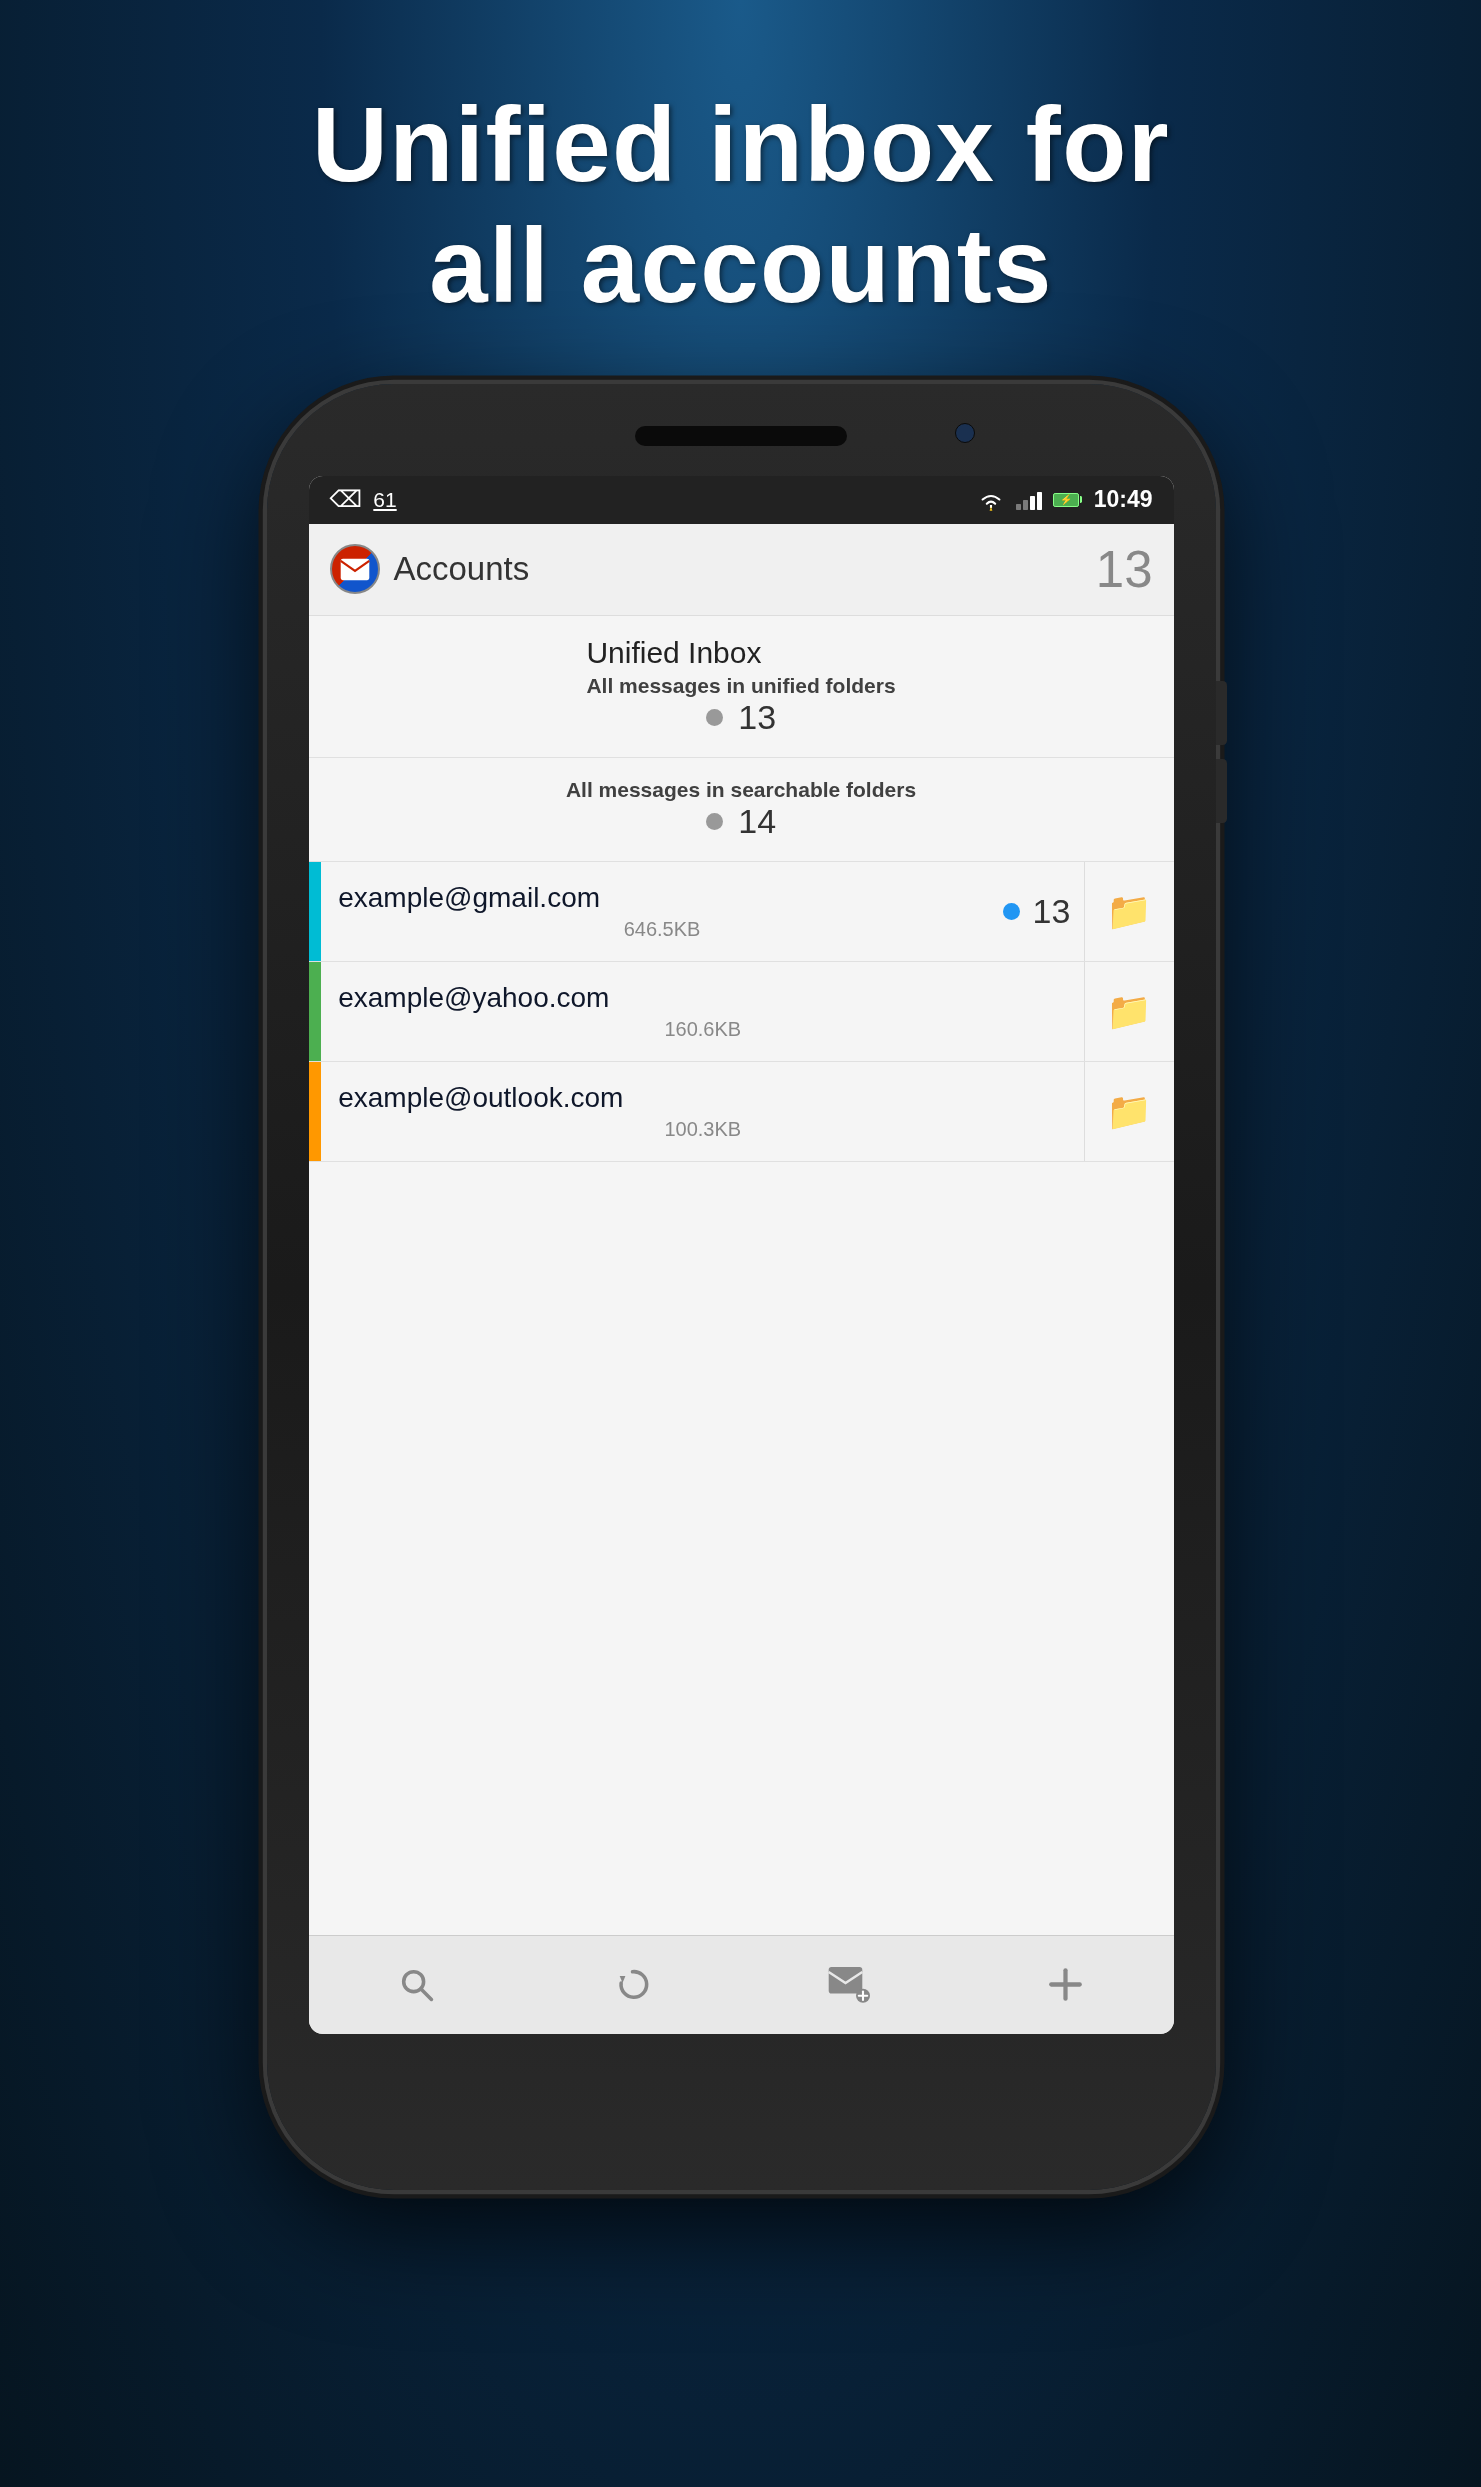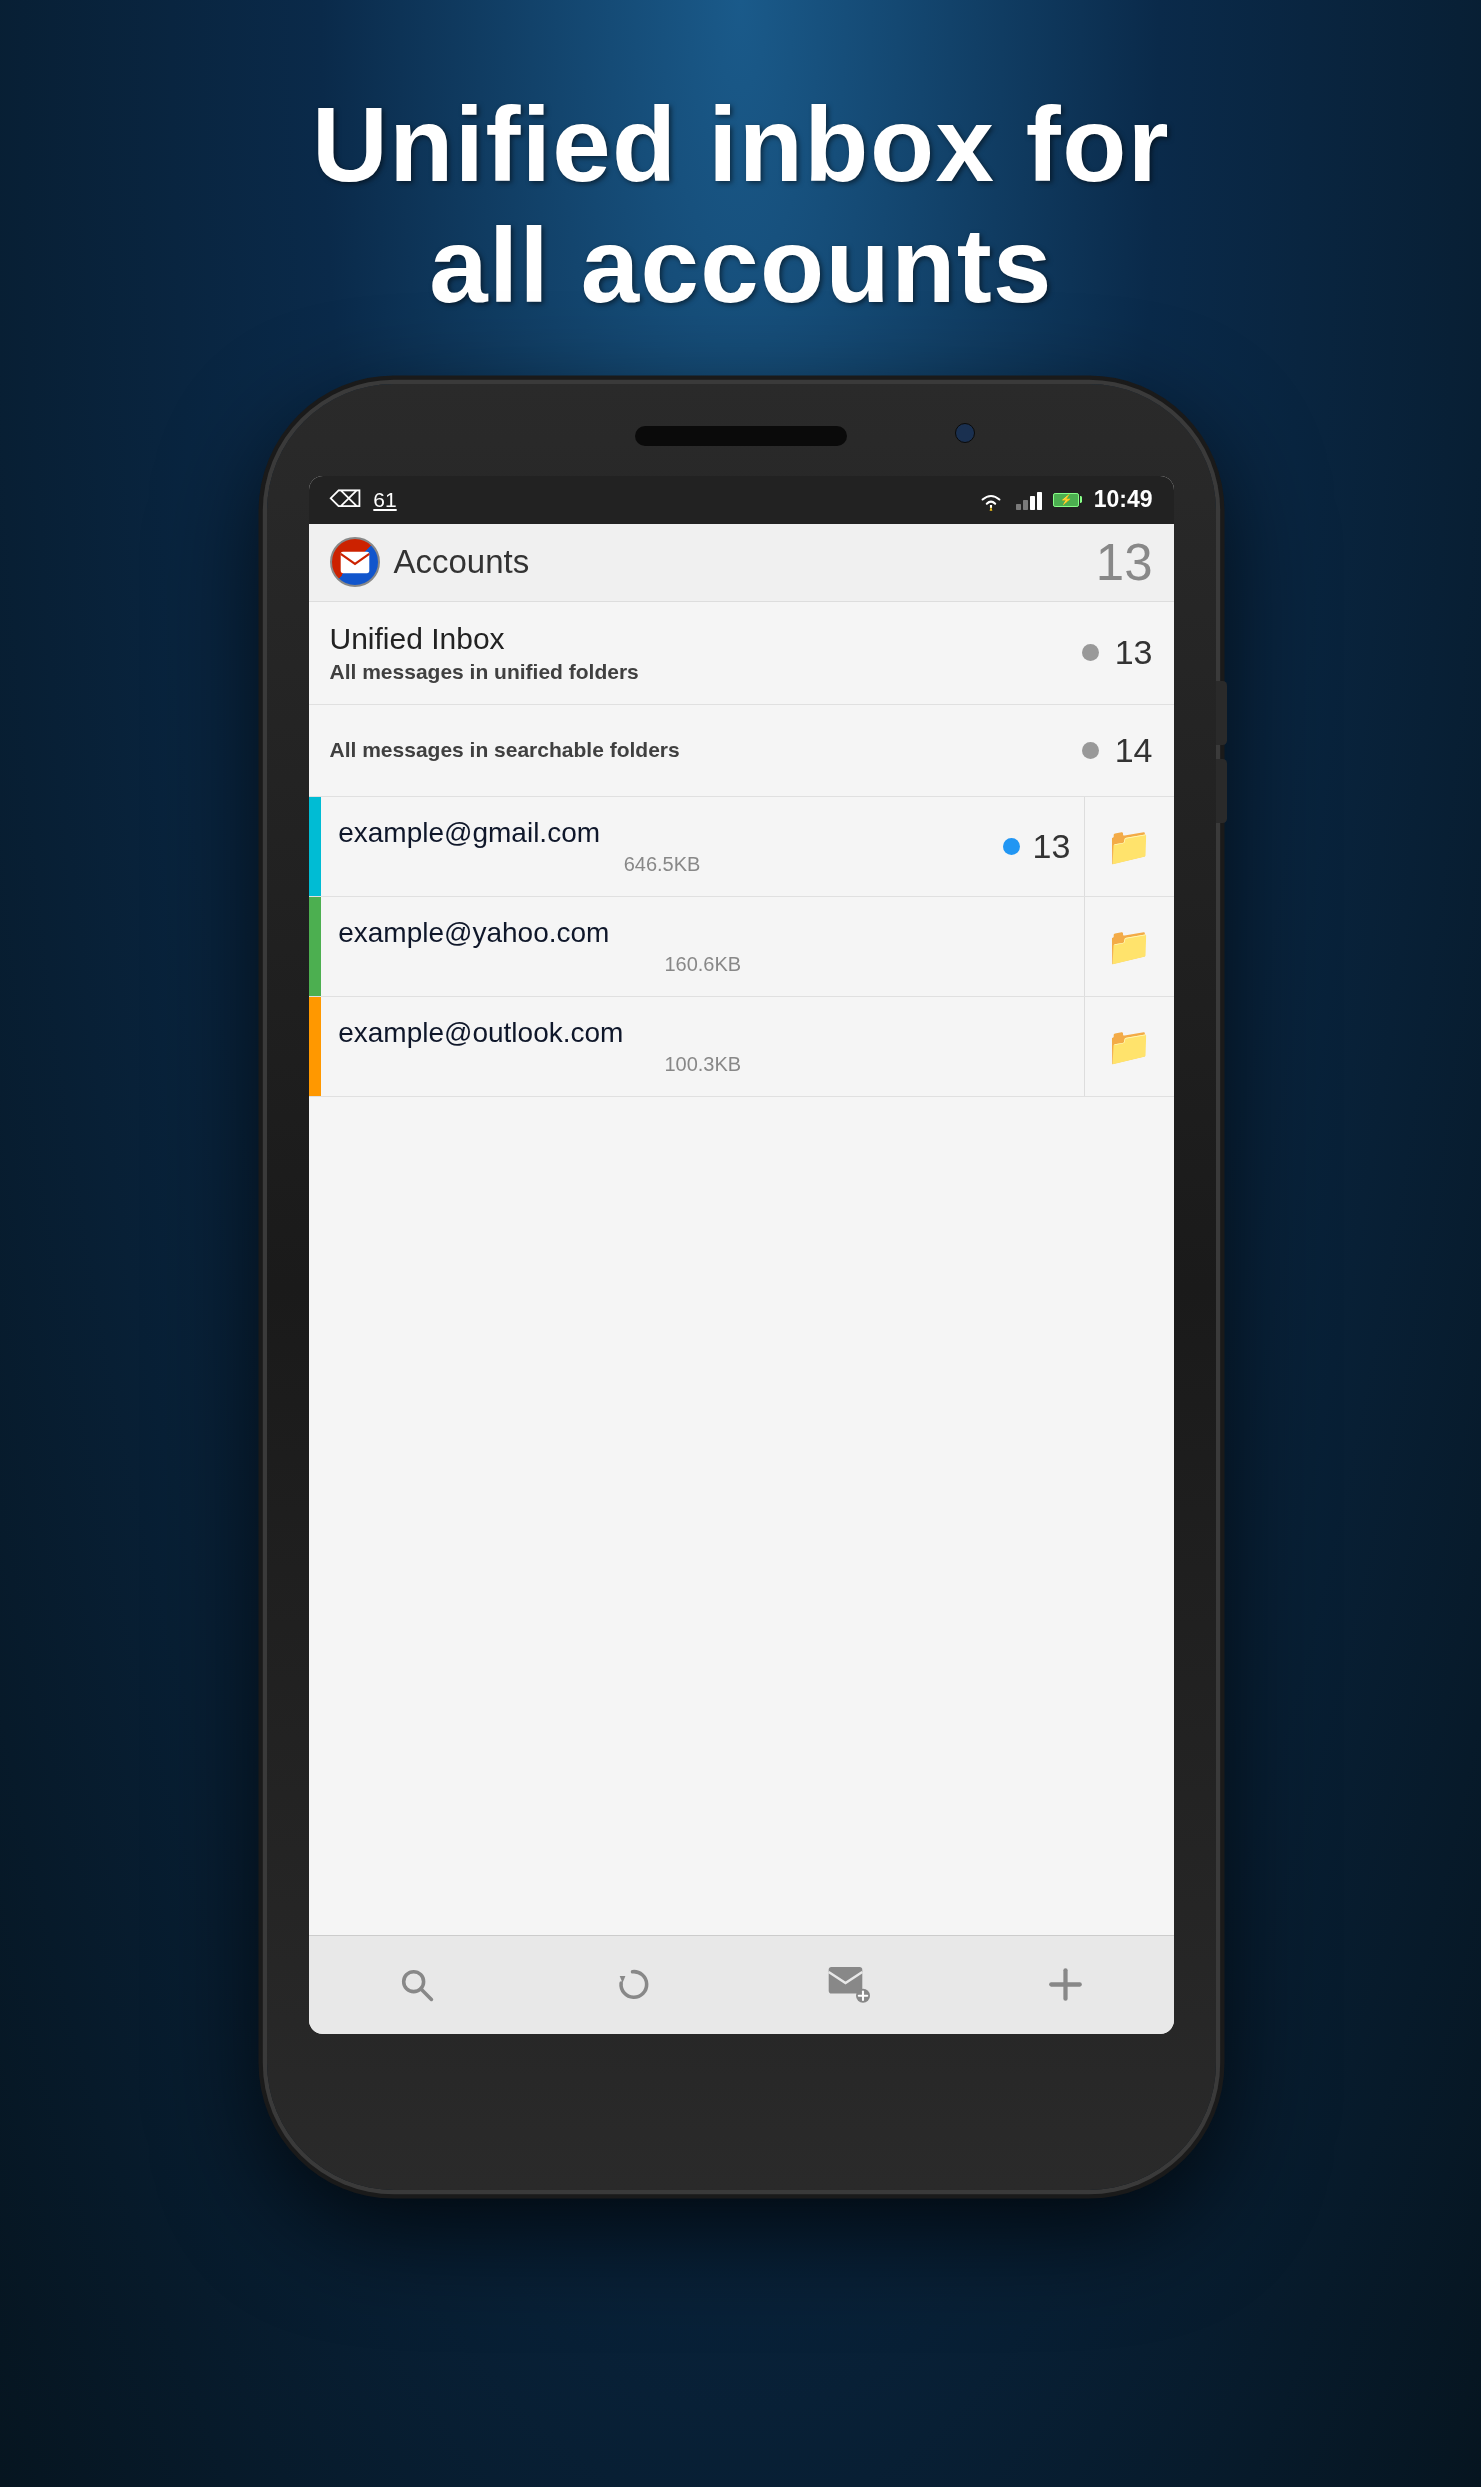--- a/index.html
+++ b/index.html
@@ -154,21 +154,21 @@
 
     .status-time {
       color: #ffffff;
       font-size: 23px;
       font-weight: bold;
     }
 
     
     .app-header {
       background: #f0f0f0;
-      height: 78px;
+      height: 92px;
       display: flex;
       align-items: center;
       justify-content: space-between;
       padding: 0 21px;
       border-bottom: 0.7px solid #dddddd;
       flex-shrink: 0;
     }
 
     .app-header-left {
       display: flex;
@@ -209,20 +209,21 @@
     
     .list-item {
       background: #f5f5f5;
       border-bottom: 0.7px solid #e0e0e0;
       display: flex;
       align-items: center;
       justify-content: space-between;
       padding: 20px 21px;
       min-height: 92px;
       position: relative;
+      flex-direction: column;
     }
 
     .list-item-left {
       flex: 1;
     }
 
     .item-title {
       font-size: 30px;
       color: #222222;
       font-weight: normal;

